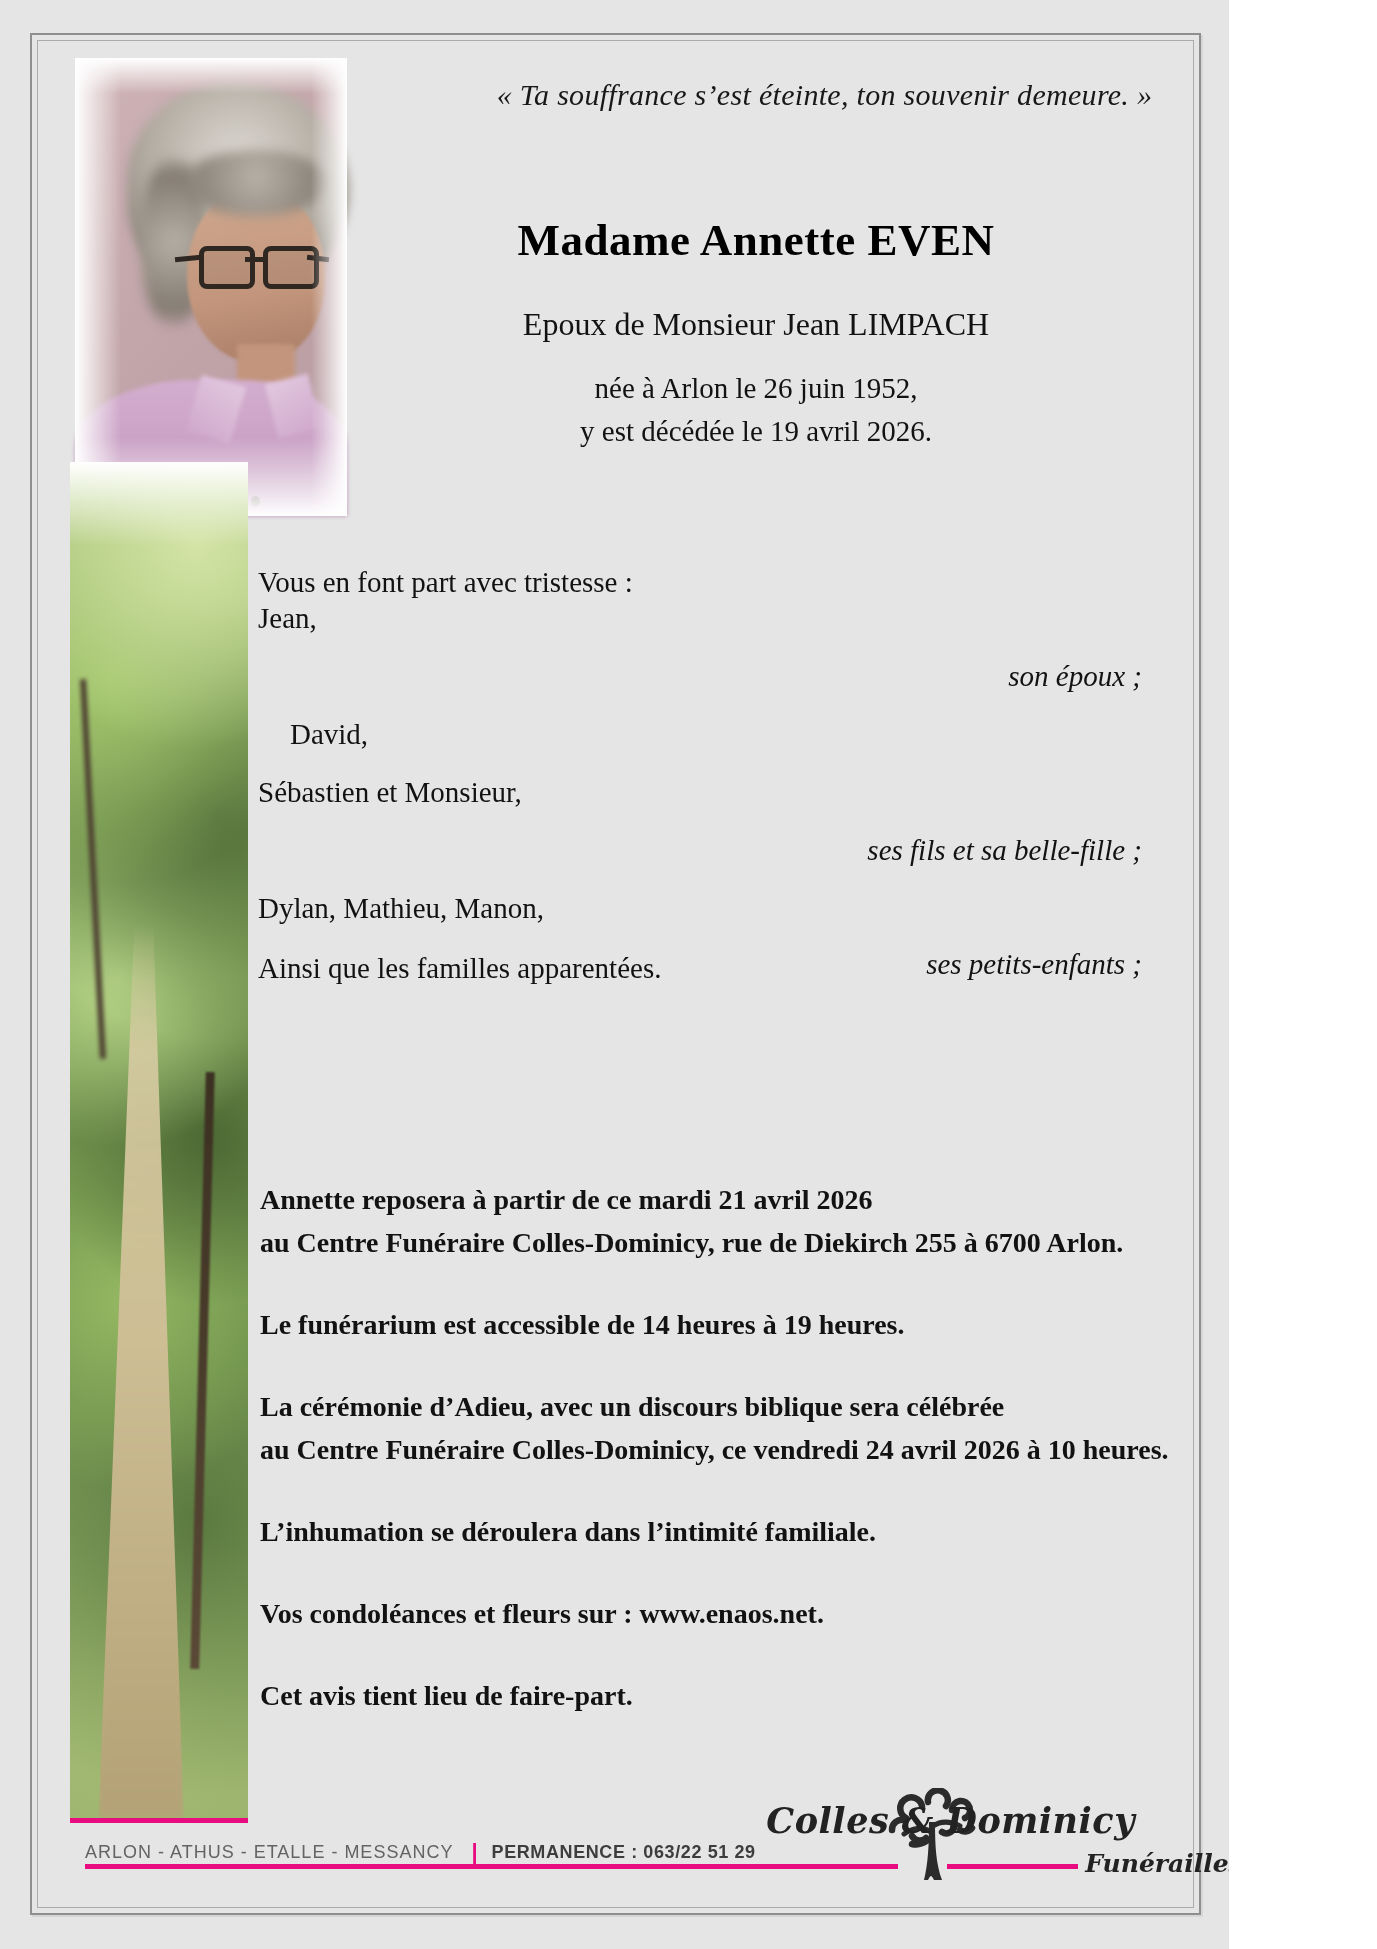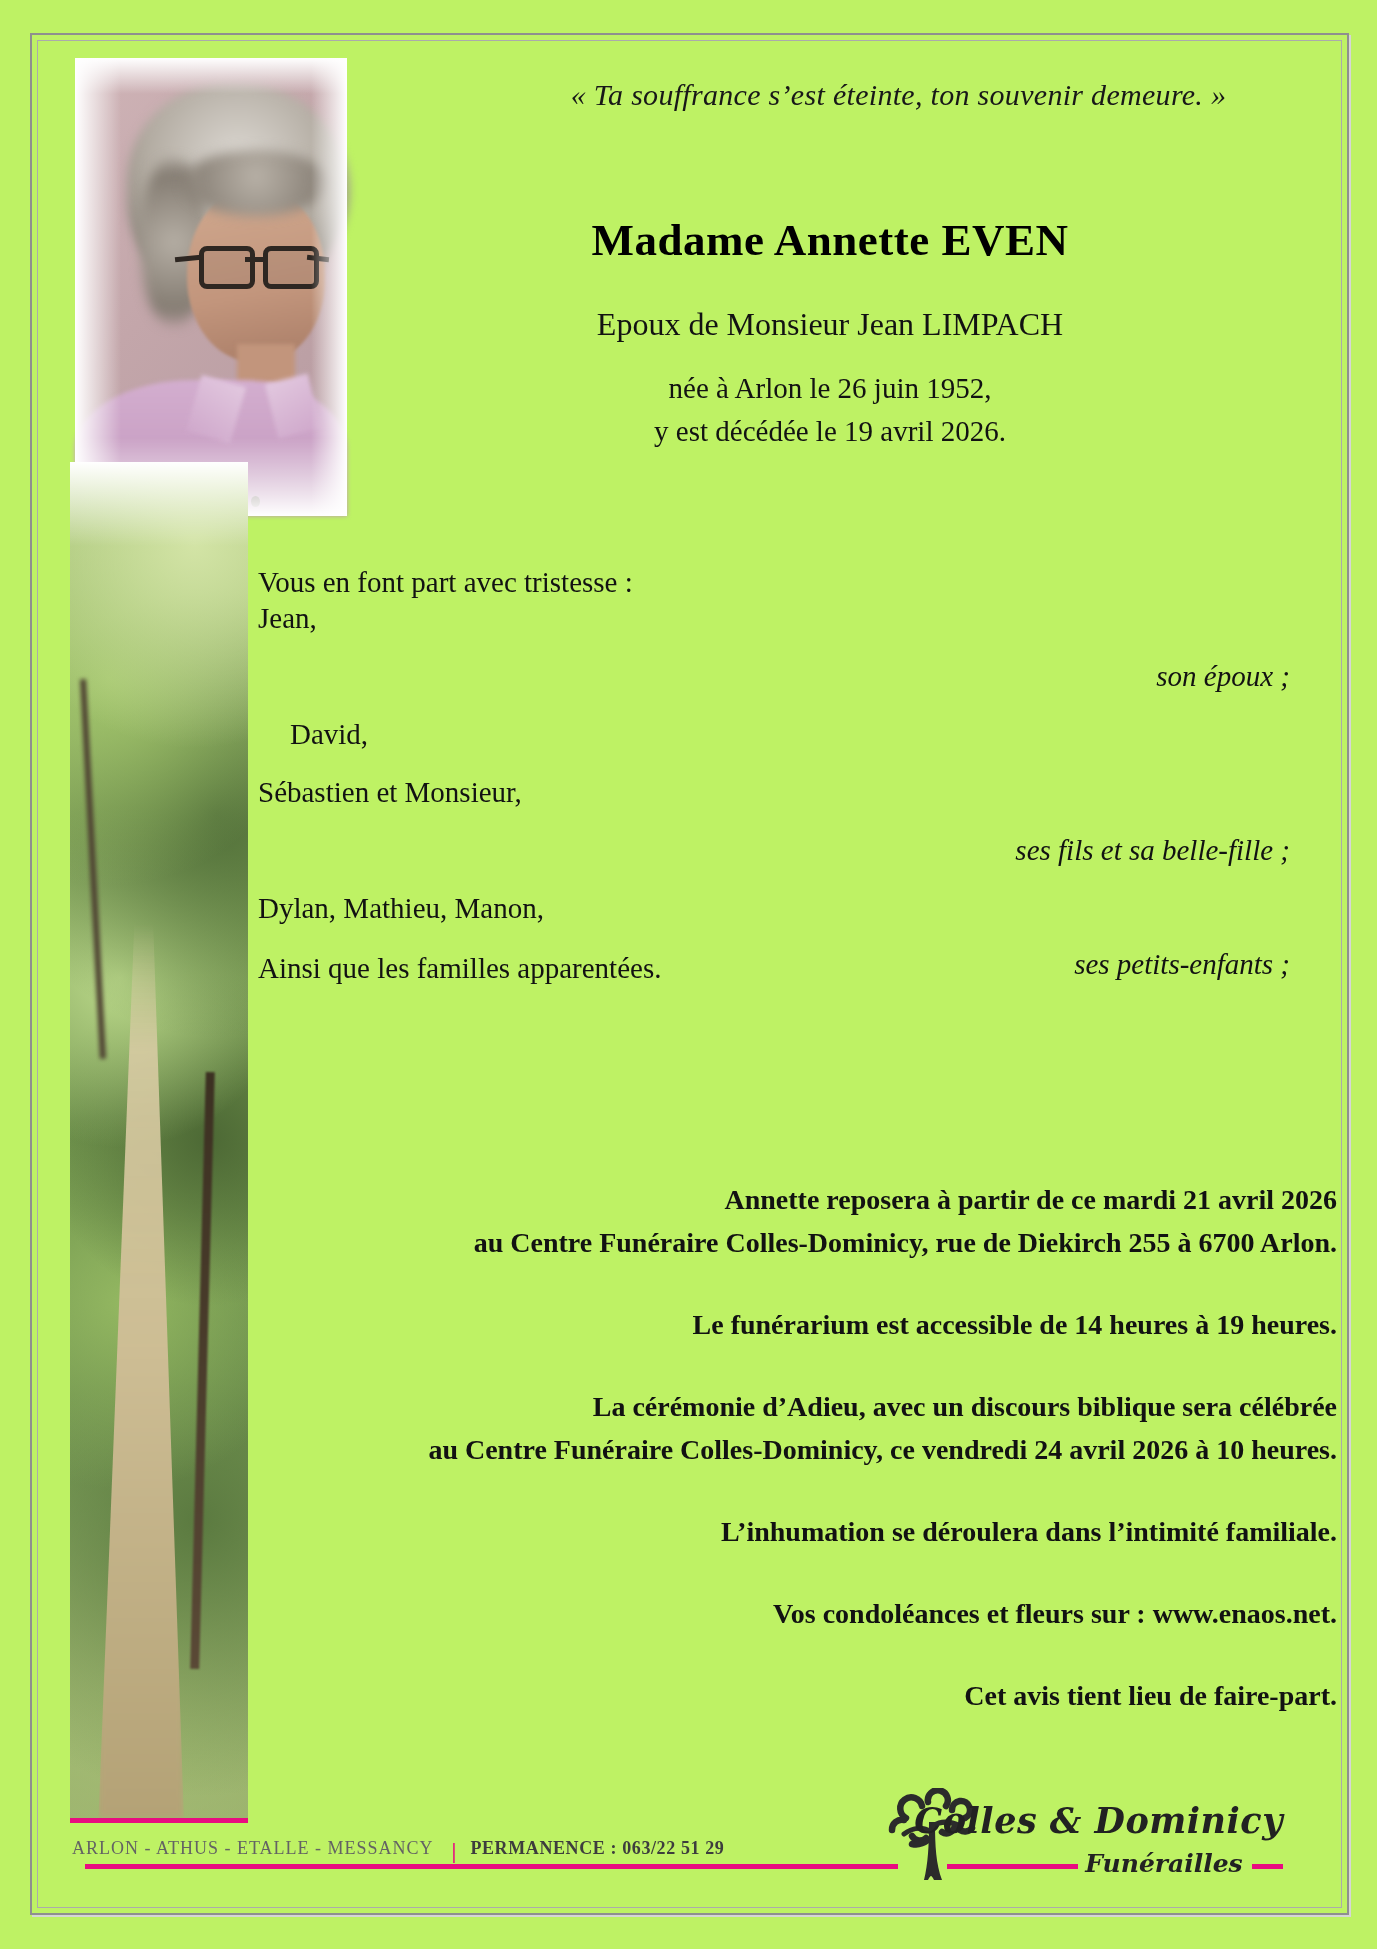--- a/index.html
+++ b/index.html
@@ -1,16 +1,16 @@
 <!DOCTYPE html>
 <html><head>
 <meta charset="utf-8">
 <style>
   html,body{margin:0;padding:0;background:#ffffff;}
-  .page{position:relative;width:1377px;height:1949px;background:#bef264;overflow:hidden;
+  .page{position:relative;width:1229px;height:1949px;background:#e5e5e5;overflow:hidden;
         font-family:"Liberation Serif", serif;color:#121212;}
 
   
   .frame{position:absolute;left:30px;top:33px;right:28px;bottom:34px;
          border:2px solid #8f8f8f;box-shadow:2px 2px 0 #d6d6d6;}
   .frame-inner{position:absolute;left:5px;top:5px;right:5px;bottom:5px;border:1px solid #ababab;}
 
   
   .portrait{position:absolute;left:75px;top:58px;width:272px;height:458px;}
   .portrait *{position:absolute;}
@@ -74,27 +74,27 @@
   .title{top:214px;font-size:45px;font-weight:bold;letter-spacing:.5px;color:#000;}
   .subtitle{top:306px;font-size:32px;}
   .birth{top:372px;font-size:29px;}
   .death{top:415px;font-size:29px;}
 
   .fam{position:absolute;left:258px;right:87px;font-size:29px;}
   .fam-right{text-align:right;font-style:italic;}
   .f-intro{top:566px;} .f-l1{top:602px;} .f-r1{top:660px;} .f-l2{top:718px;margin-left:32px;}
   .f-l3{top:776px;} .f-r2{top:834px;} .f-l4{top:892px;} .f-r3{top:948px;} .f-l5{top:952px;}
 
-  .announce{position:absolute;left:260px;right:40px;top:1178px;text-align:right;
+  .announce{position:absolute;left:260px;right:40px;top:1178px;text-align:left;
             font-weight:bold;font-size:28px;}
   .announce p{margin:0 0 39px 0;line-height:43px;}
 
   
-  .footer-row{position:absolute;left:72px;top:1838px;height:28px;display:flex;
-              font-family:Liberation Serif, serif;}
+  .footer-row{position:absolute;left:85px;top:1838px;height:28px;display:flex;align-items:center;
+              font-family:Liberation Sans, sans-serif;}
   .locations{font-size:18px;letter-spacing:1px;color:#636363;}
   .pink-sep{color:#e90c80;font-size:22px;font-weight:600;margin:0 14px 0 18px;}
   .permanence{font-size:18px;font-weight:700;letter-spacing:.6px;color:#3d3d3d;}
 
   .pline{position:absolute;top:1864px;height:5px;background:#e90c80;}
   .pl-1{left:85px;width:813px;} .pl-2{left:947px;width:131px;} .pl-3{left:1252px;width:31px;}
 
   .tree{position:absolute;left:876px;top:1788px;width:112px;height:94px;}
   .brand{position:absolute;right:94px;top:1800px;text-align:center;
          font-family:"DejaVu Serif", serif;font-style:italic;font-weight:bold;color:#222;}

